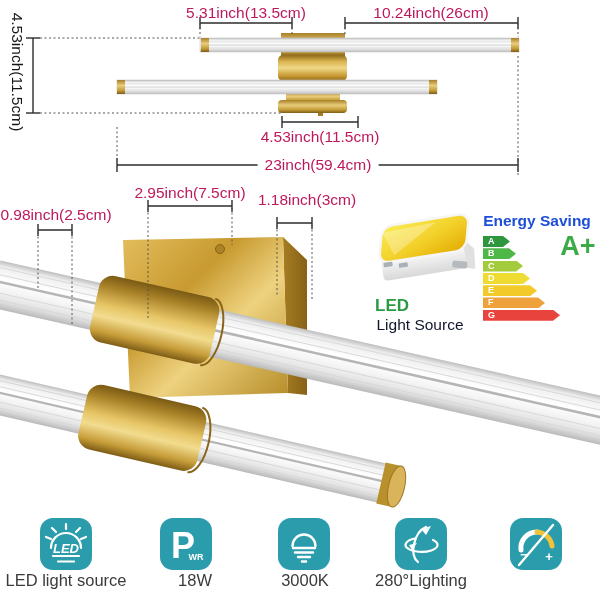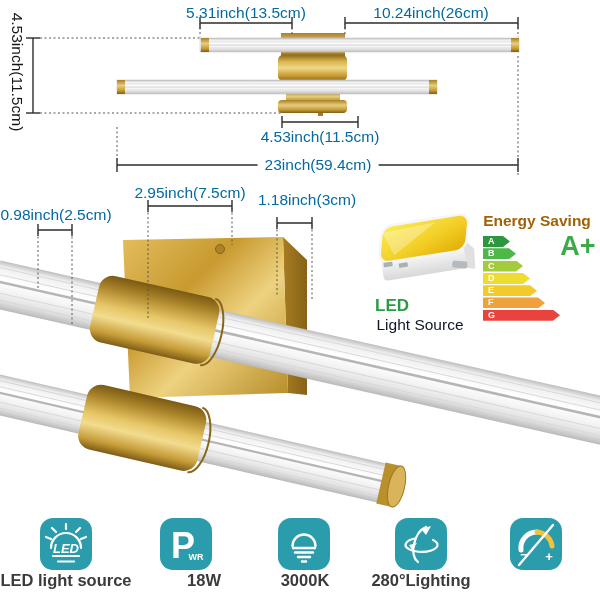--- a/index.html
+++ b/index.html
@@ -1,38 +1,38 @@
 <!DOCTYPE html>
 <html><head>
 <meta charset="utf-8">
 <style>
   html,body{margin:0;padding:0;background:#fff;}
   .canvas{position:relative;width:600px;height:600px;background:#fff;overflow:hidden;
           font-family:"Liberation Sans",sans-serif;}
   svg{position:absolute;left:0;}
-  .dim{position:absolute;font-size:15.5px;color:#0369a1;white-space:nowrap;
+  .dim{position:absolute;font-size:15.5px;color:#be185d;white-space:nowrap;
        transform:translateX(-50%);}
   .dim-rot{position:absolute;font-size:15.5px;color:#161616;white-space:nowrap;
        left:17px;top:72px;transform:translate(-50%,-50%) rotate(90deg);}
   .dim-inline{background:#fff;padding:0 7px;}
   .led-title{position:absolute;left:392px;top:296px;transform:translateX(-50%);
        font-size:17px;font-weight:bold;color:#2a9b43;}
   .led-sub{position:absolute;left:420px;top:316px;transform:translateX(-50%);
        font-size:15.5px;color:#0f172a;}
   .energy-title{position:absolute;left:537px;top:212px;transform:translateX(-50%);
-       font-size:15.5px;font-weight:bold;color:#a16207;white-space:nowrap;}
+       font-size:15.5px;font-weight:bold;color:#1d4ed8;white-space:nowrap;}
   .energy-rating{position:absolute;left:578px;top:231px;transform:translateX(-50%);
        font-size:27px;font-weight:bold;color:#3bab48;}
   .grade-list{position:absolute;left:483px;top:236px;}
   .grade{height:11px;margin-bottom:1.3px;color:#fff;font-size:9px;font-weight:bold;
        line-height:11.5px;padding-left:5px;box-sizing:border-box;
        clip-path:polygon(0 0,calc(100% - 7px) 0,100% 50%,calc(100% - 7px) 100%,0 100%);}
   .feat-icon{position:absolute;top:518px;width:52px;height:52px;}
   .feat-label{position:absolute;top:571px;transform:translateX(-50%);
-       font-size:16.5px;font-weight:bold;color:#3b3b3b;white-space:nowrap;text-align:center;}
+       font-size:16.5px;font-weight:normal;color:#3b3b3b;white-space:nowrap;text-align:center;}
   .iconsvg text{font-family:"Liberation Sans",sans-serif;}
 </style>
 </head>
 <body>
 
 <div class="canvas">
 
   <svg width="600" height="180" style="top:0">
     <defs>
       <linearGradient id="goldV" x1="0" y1="0" x2="0" y2="1">
@@ -256,21 +256,21 @@
     </g>
     <text x="26" y="34.5" text-anchor="middle" font-size="13" font-weight="bold" font-style="italic" fill="#fff">LED</text>
   </svg>
   <div class="feat-label" style="left:66px">LED light source</div>
 
   <svg class="feat-icon iconsvg" style="left:160px" viewBox="0 0 52 52">
     <rect x="0" y="0" width="52" height="52" rx="13" fill="#2b9cab"></rect>
     <text x="23" y="40" text-anchor="middle" font-size="36" font-weight="bold" fill="#fff">P</text>
     <text x="36" y="42" text-anchor="middle" font-size="9" font-weight="bold" fill="#fff">WR</text>
   </svg>
-  <div class="feat-label" style="left:204px">18W</div>
+  <div class="feat-label" style="left:195px">18W</div>
 
   <svg class="feat-icon iconsvg" style="left:278px" viewBox="0 0 52 52">
     <rect x="0" y="0" width="52" height="52" rx="13" fill="#2b9cab"></rect>
     <g stroke="#fff" stroke-width="2.4" stroke-linecap="round" fill="none">
       <path d="M 14.5 28 A 11.5 11.5 0 1 1 37.5 28"></path>
       <line x1="15" y1="30" x2="37" y2="30"></line>
       <line x1="17" y1="34.5" x2="35" y2="34.5"></line>
       <line x1="20" y1="39" x2="32" y2="39"></line>
       <line x1="24" y1="43.5" x2="28" y2="43.5"></line>
     </g>

